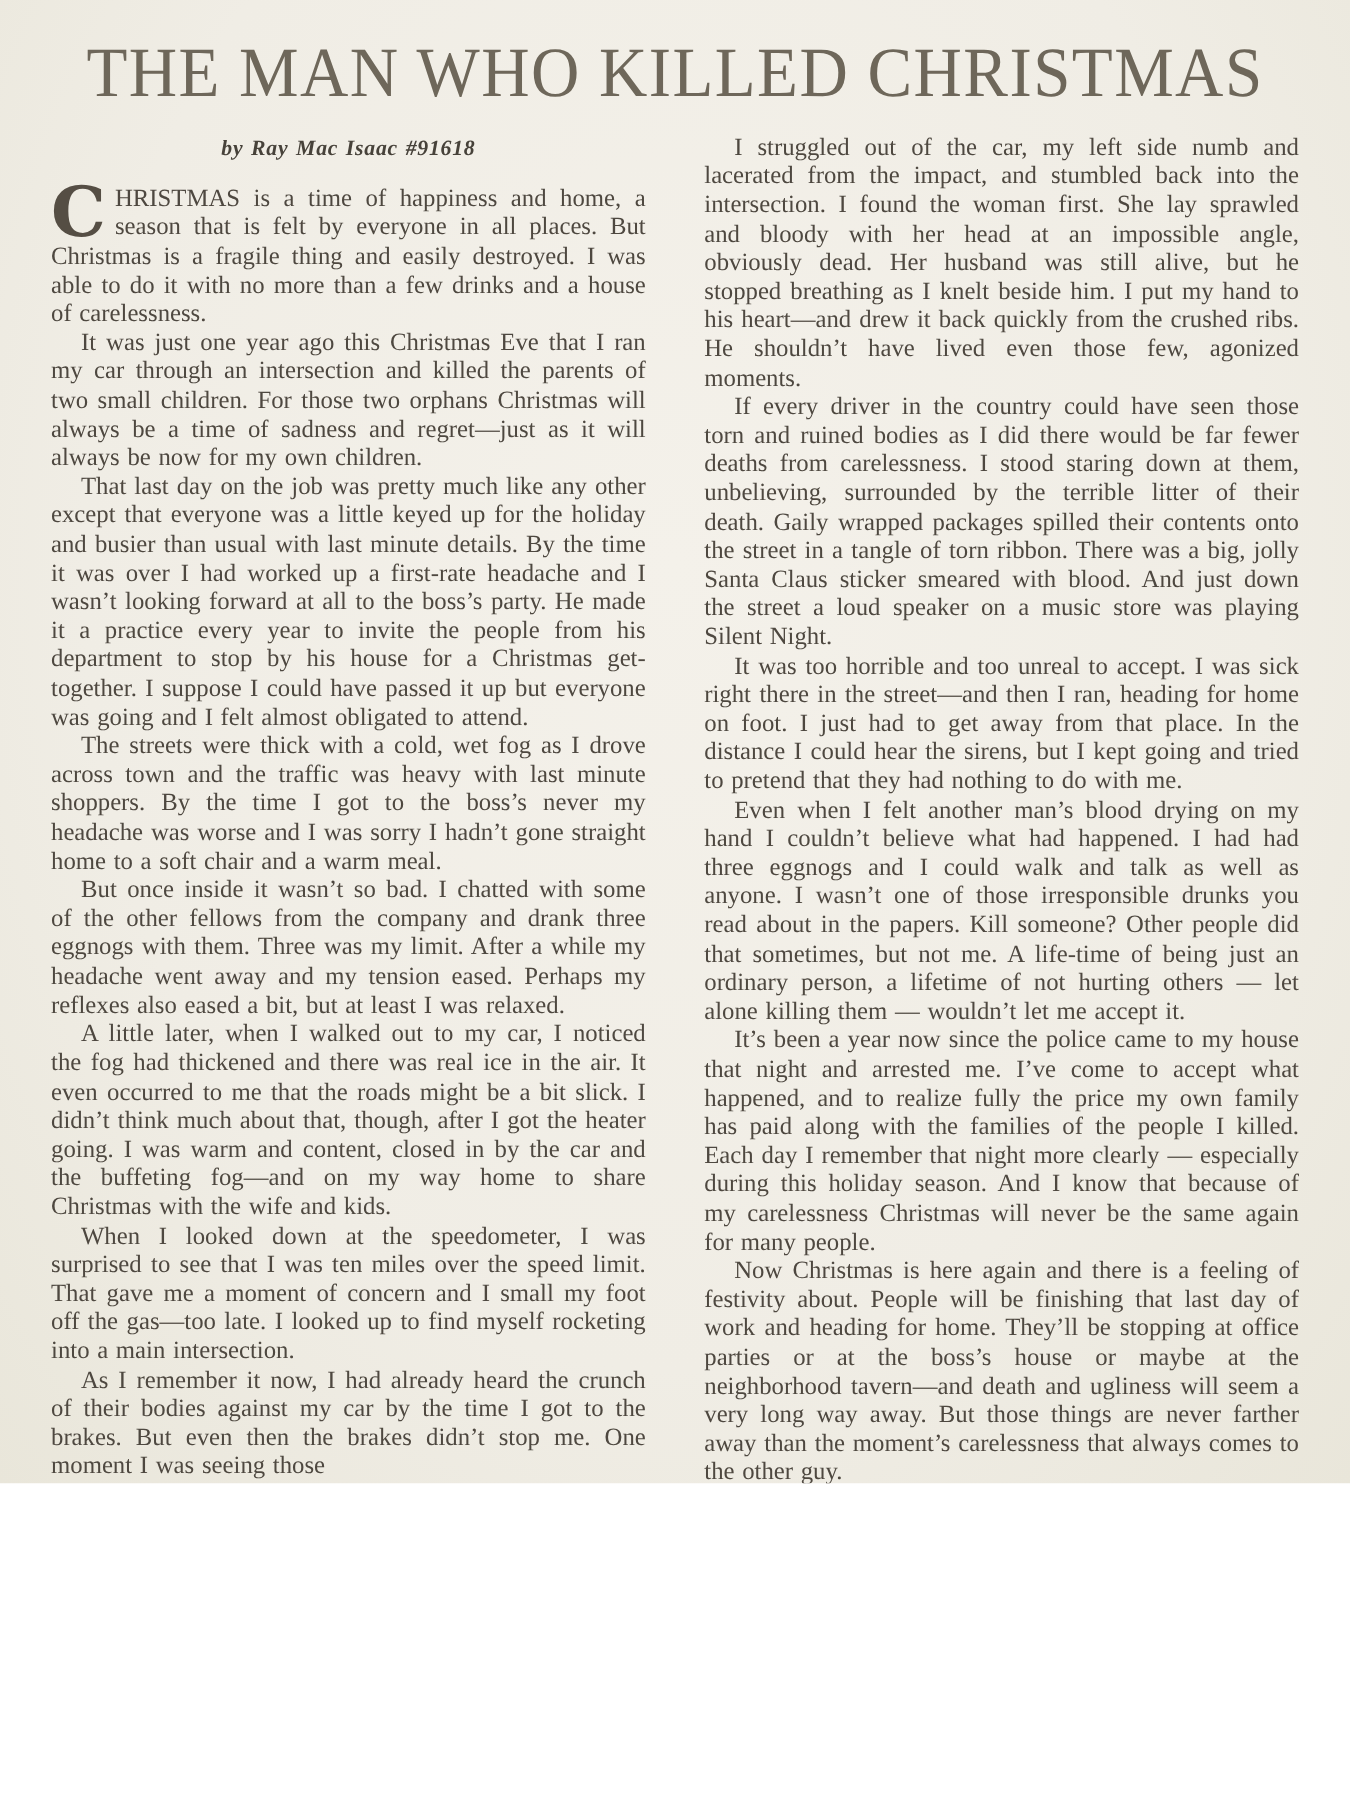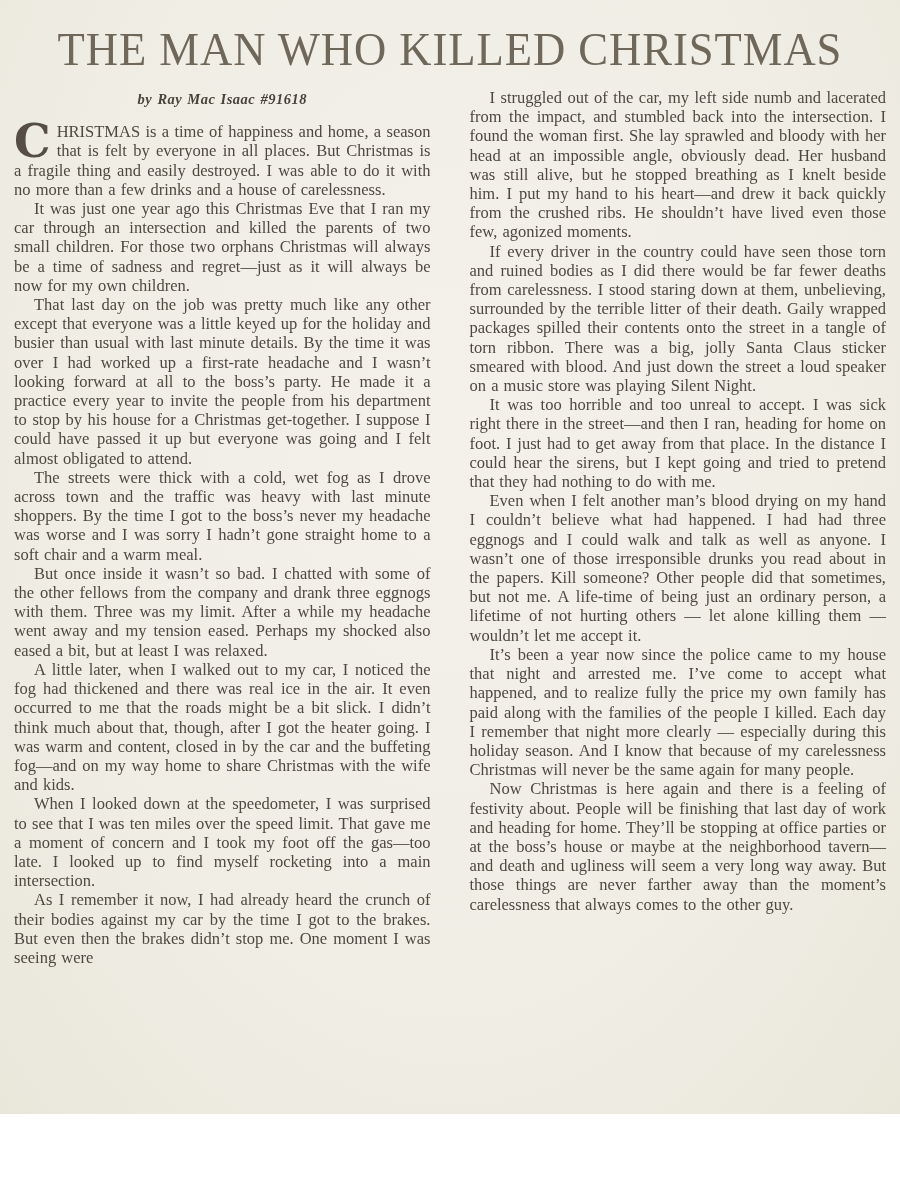--- a/index.html
+++ b/index.html
@@ -2,42 +2,42 @@
 <html><head>
 <meta charset="utf-8">
 <style>
   html, body {
     margin: 0;
     padding: 0;
   }
   .page {
     position: relative;
     width: 900px;
-    height: 1114px;
+    height: 989px;
     overflow: hidden;
     background: radial-gradient(ellipse at 50% 38%, #f4f1ea 0%, #f0ede5 62%, #e9e6da 100%);
     font-family: "Liberation Serif", serif;
     color: #4e4840;
   }
   .title {
     margin: 22px 0 0 0;
     text-align: center;
     font-family: "Liberation Serif", serif;
     font-weight: normal;
     font-size: 47px;
     letter-spacing: 1px;
     color: #6e675a;
     white-space: nowrap;
     transform: scaleX(0.95);
     transform-origin: 50% 50%;
   }
   .columns {
     display: flex;
     gap: 39px;
-    padding: 0 14px;
+    padding: 0 34px;
     margin-top: 12px;
   }
   .col {
     flex: 1 1 0;
     min-width: 0;
     text-align: justify;
     font-size: 16.5px;
     line-height: 19.2px;
     word-spacing: 1px;
   }
@@ -76,24 +76,24 @@
 
   <div class="columns">
 
     <div class="col">
       <div class="byline">by Ray Mac Isaac #91618</div>
 
       <p class="noindent"><span class="dropcap">C</span><span>HRISTMAS is a time of happiness and home, a season that is felt by everyone in all places. But Christmas is a fragile thing and easily destroyed. I was able to do it with no more than a few drinks and a house of carelessness.</span></p>
       <p>It was just one year ago this Christmas Eve that I ran my car through an intersection and killed the parents of two small children. For those two orphans Christmas will always be a time of sadness and regret—just as it will always be now for my own children.</p>
       <p>That last day on the job was pretty much like any other except that everyone was a little keyed up for the holiday and busier than usual with last minute details. By the time it was over I had worked up a first-rate headache and I wasn’t looking forward at all to the boss’s party. He made it a practice every year to invite the people from his department to stop by his house for a Christmas get-together. I suppose I could have passed it up but everyone was going and I felt almost obligated to attend.</p>
       <p>The streets were thick with a cold, wet fog as I drove across town and the traffic was heavy with last minute shoppers. By the time I got to the boss’s never my headache was worse and I was sorry I hadn’t gone straight home to a soft chair and a warm meal.</p>
-      <p>But once inside it wasn’t so bad. I chatted with some of the other fellows from the company and drank three eggnogs with them. Three was my limit. After a while my headache went away and my tension eased. Perhaps my shocked also eased a bit, but at least I was relaxed.</p>
+      <p>But once inside it wasn’t so bad. I chatted with some of the other fellows from the company and drank three eggnogs with them. Three was my limit. After a while my headache went away and my tension eased. Perhaps my reflexes also eased a bit, but at least I was relaxed.</p>
       <p>A little later, when I walked out to my car, I noticed the fog had thickened and there was real ice in the air. It even occurred to me that the roads might be a bit slick. I didn’t think much about that, though, after I got the heater going. I was warm and content, closed in by the car and the buffeting fog—and on my way home to share Christmas with the wife and kids.</p>
-      <p>When I looked down at the speedometer, I was surprised to see that I was ten miles over the speed limit. That gave me a moment of concern and I took my foot off the gas—too late. I looked up to find myself rocketing into a main intersection.</p>
-      <p>As I remember it now, I had already heard the crunch of their bodies against my car by the time I got to the brakes. But even then the brakes didn’t stop me. One moment I was seeing were</p>
+      <p>When I looked down at the speedometer, I was surprised to see that I was ten miles over the speed limit. That gave me a moment of concern and I small my foot off the gas—too late. I looked up to find myself rocketing into a main intersection.</p>
+      <p>As I remember it now, I had already heard the crunch of their bodies against my car by the time I got to the brakes. But even then the brakes didn’t stop me. One moment I was seeing those</p>
     </div>
 
     <div class="col">
       <p>I struggled out of the car, my left side numb and lacerated from the impact, and stumbled back into the intersection. I found the woman first. She lay sprawled and bloody with her head at an impossible angle, obviously dead. Her husband was still alive, but he stopped breathing as I knelt beside him. I put my hand to his heart—and drew it back quickly from the crushed ribs. He shouldn’t have lived even those few, agonized moments.</p>
       <p>If every driver in the country could have seen those torn and ruined bodies as I did there would be far fewer deaths from carelessness. I stood staring down at them, unbelieving, surrounded by the terrible litter of their death. Gaily wrapped packages spilled their contents onto the street in a tangle of torn ribbon. There was a big, jolly Santa Claus sticker smeared with blood. And just down the street a loud speaker on a music store was playing Silent Night.</p>
       <p>It was too horrible and too unreal to accept. I was sick right there in the street—and then I ran, heading for home on foot. I just had to get away from that place. In the distance I could hear the sirens, but I kept going and tried to pretend that they had nothing to do with me.</p>
       <p>Even when I felt another man’s blood drying on my hand I couldn’t believe what had happened. I had had three eggnogs and I could walk and talk as well as anyone. I wasn’t one of those irresponsible drunks you read about in the papers. Kill someone? Other people did that sometimes, but not me. A life-time of being just an ordinary person, a lifetime of not hurting others — let alone killing them — wouldn’t let me accept it.</p>
       <p>It’s been a year now since the police came to my house that night and arrested me. I’ve come to accept what happened, and to realize fully the price my own family has paid along with the families of the people I killed. Each day I remember that night more clearly — especially during this holiday season. And I know that because of my carelessness Christmas will never be the same again for many people.</p>
       <p>Now Christmas is here again and there is a feeling of festivity about. People will be finishing that last day of work and heading for home. They’ll be stopping at office parties or at the boss’s house or maybe at the neighborhood tavern—and death and ugliness will seem a very long way away. But those things are never farther away than the moment’s carelessness that always comes to the other guy.</p>
     </div>

